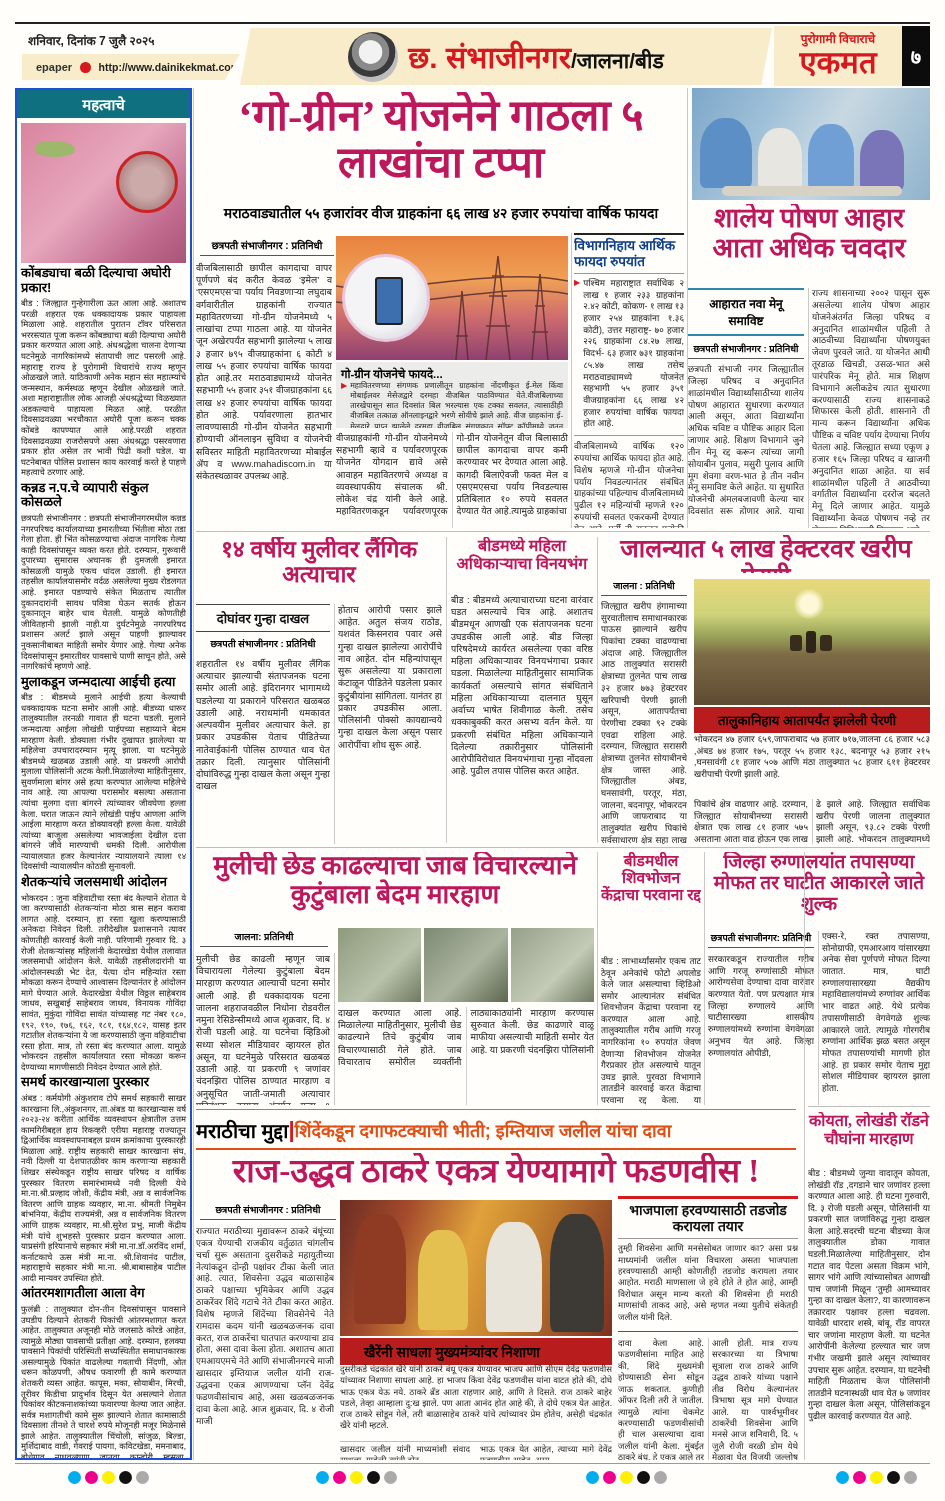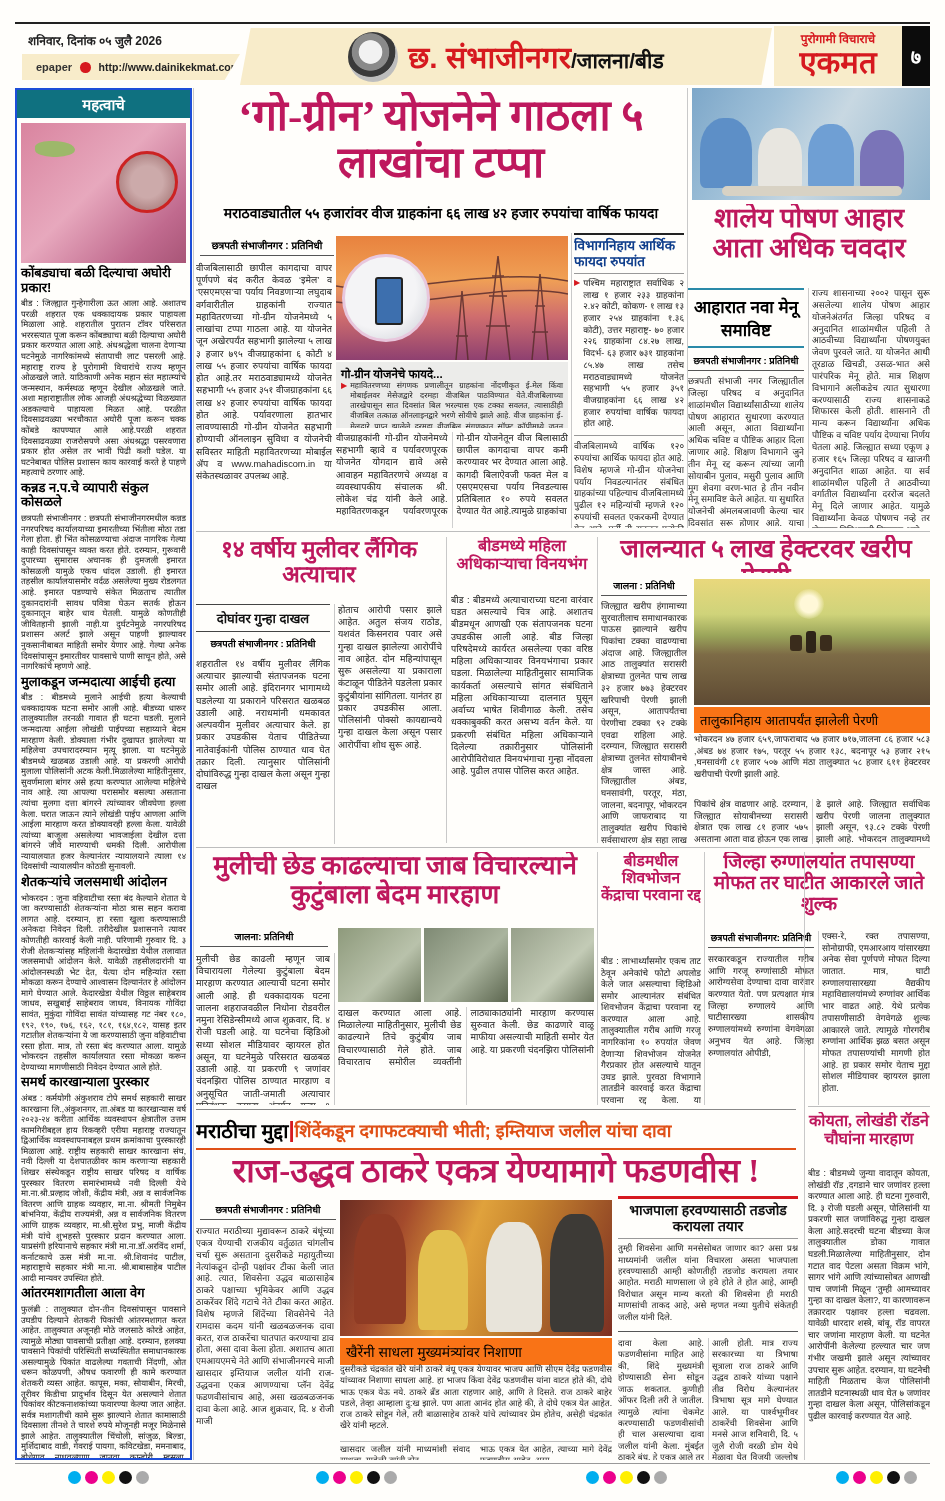--- a/index.html
+++ b/index.html
@@ -11,42 +11,42 @@
   .smalltext{font-size:8.5px;line-height:1.3;text-align:justify;color:#1c1c1c}
   .cols2{column-count:2;column-gap:9px;column-rule:1px solid #cfcfcf}
   .headline{font-weight:bold;color:#be185d;text-align:center;line-height:1.1;
             font-family:"Liberation Serif","DejaVu Serif",serif}
   .byline{font-weight:bold;font-size:10px;text-align:center;border-bottom:1px solid #555;
           padding-bottom:3px;color:#000}
   .subheadbar{font-weight:bold;font-size:12.5px;text-align:center;color:#000;
               border-top:2px solid #2a8aa8;border-bottom:2px solid #2a8aa8;padding:5px 2px}
   .vline{position:absolute;width:1px;background:#c9c9c9}
   .hline{position:absolute;height:1px;background:#bdbdbd}
-  .yellowbar{background:#f97316;font-weight:normal;font-size:13px;color:#000;
-             padding:4px 6px;overflow:hidden;white-space:nowrap}
+  .yellowbar{background:#b91c1c;font-weight:bold;font-size:13px;color:#000;
+             padding:4px 24px;overflow:hidden;white-space:nowrap}
   .capbox{background:#ececea;padding:4px 5px}
   
   .leftcol{position:absolute;left:15px;top:88px;width:177px;height:1372px;
            border:2px solid #1d4ed8;overflow:hidden;background:#fffefb}
   .leftcol h3{font-size:13px;line-height:1.12;margin:3px 4px 3px;color:#000}
   .leftcol p{font-size:8.4px;line-height:1.26;text-align:justify;margin:0 4px;color:#222}
   .impt-head{background:#0f7180;color:#fff;text-align:center;font-weight:bold;
              font-size:15px;padding:4px 0}
   
   .creamband{background:#f8ecca}
   .dotrow{position:absolute;display:flex;gap:4px}
   .dot{width:13px;height:13px;border-radius:50%}
 </style>
 </head>
 <body>
 
 <div class="page">
 
   <div class="hline" style="left:15px;top:22px;width:915px;height:2px;background:#222"></div>
-  <div class="abs" style="left:28px;top:32px;width:210px;height:18px;font-weight:bold;font-size:12px;color:#222">शनिवार, दिनांक ०५ जुलै 2026</div>
+  <div class="abs" style="left:28px;top:32px;width:210px;height:18px;font-weight:bold;font-size:12px;color:#222">शनिवार, दिनांक 7 जुलै २०२५</div>
   <div class="abs creamband" style="left:22px;top:54px;width:218px;height:26px;clip-path:polygon(0 0,100% 0,93% 100%,0 100%);display:flex;align-items:center;gap:8px;padding-left:14px">
     <span style="font-size:11px;font-weight:bold;color:#333">epaper</span>
     <span style="width:11px;height:11px;border-radius:50%;background:#d6191f;display:inline-block"></span>
     <span style="font-size:10.5px;font-weight:bold;color:#222">http://www.dainikekmat.com</span>
   </div>
   <div class="abs creamband" style="left:240px;top:28px;width:532px;height:57px;clip-path:polygon(2% 0,100% 0,98% 100%,0 100%);display:flex;align-items:center;justify-content:center;gap:10px">
     <span style="width:50px;height:50px;border-radius:50%;background:radial-gradient(circle at 45% 40%,#f2f2f2 0 28%,#8a8a8a 30% 45%,#3a3a3a 47% 60%,#bdbdbd 62% 100%);flex:0 0 auto"></span>
     <span style="white-space:nowrap">
       <span style="font-size:30px;font-weight:bold;color:#d6191f">छ. संभाजीनगर</span><span style="font-size:21px;font-weight:bold;color:#111">/जालना/बीड</span>
     </span>
@@ -118,21 +118,21 @@
 
   <div class="abs" style="left:692px;top:88px;width:238px;height:112px;background:linear-gradient(120deg,#7da7c9 0%,#9fc0d8 30%,#c8d8e2 55%,#8fb3cc 100%);position:absolute">
     <span style="position:absolute;left:8px;top:30px;width:52px;height:70px;background:#5d8fc7;border-radius:45% 45% 10% 10%"></span>
     <span style="position:absolute;left:66px;top:40px;width:44px;height:62px;background:#e8e6e0;border-radius:45% 45% 10% 10%"></span>
     <span style="position:absolute;left:116px;top:36px;width:46px;height:66px;background:#6f9fd4;border-radius:45% 45% 10% 10%"></span>
     <span style="position:absolute;left:168px;top:42px;width:44px;height:60px;background:#7a74b8;border-radius:45% 45% 10% 10%"></span>
     <span style="position:absolute;left:30px;bottom:4px;width:180px;height:10px;background:#d8d2c4;border-radius:5px"></span>
   </div>
   <div class="abs headline" style="left:688px;top:204px;width:242px;height:78px;font-size:27px">शालेय पोषण आहार आता अधिक चवदार</div>
   <div class="abs" style="left:688px;top:288px;width:116px;height:240px">
-    <div class="subheadbar" style="font-size:17px">आहारात नवा मेनू समाविष्ट</div>
+    <div class="subheadbar" style="font-size:12px">आहारात नवा मेनू समाविष्ट</div>
     <div class="byline" style="margin-top:6px;font-size:9.5px">छत्रपती संभाजीनगर : प्रतिनिधी</div>
     <div class="bodytext" style="margin-top:5px;font-size:8.9px;height:150px;overflow:hidden">छत्रपती संभाजी नगर जिल्ह्यातील जिल्हा परिषद व अनुदानित शाळांमधील विद्यार्थ्यांसाठीच्या शालेय पोषण आहारात सुधारणा करण्यात आली असून, आता विद्यार्थ्यांना अधिक चविष्ट व पौष्टिक आहार दिला जाणार आहे. शिक्षण विभागाने जुने तीन मेनू रद्द करून त्यांच्या जागी सोयाबीन पुलाव, मसुरी पुलाव आणि मूग शेवगा वरण-भात हे तीन नवीन मेनू समाविष्ट केले आहेत. या सुधारित योजनेची अंमलबजावणी केल्या चार दिवसांत सुरू होणार आहे. याचा फायदा जिल्ह्यातील सुमारे ४ लाख ६५ हजार विद्यार्थ्यांना होणार आहे.</div>
   </div>
   <div class="abs bodytext" style="left:812px;top:288px;width:118px;height:240px;font-size:8.9px">राज्य शासनाच्या २००२ पासून सुरू असलेल्या शालेय पोषण आहार योजनेअंतर्गत जिल्हा परिषद व अनुदानित शाळांमधील पहिली ते आठवीच्या विद्यार्थ्यांना पोषणयुक्त जेवण पुरवले जाते. या योजनेत आधी तूरडाळ खिचडी, उसळ-भात असे पारंपरिक मेनू होते. मात्र शिक्षण विभागाने अलीकडेच त्यात सुधारणा करण्यासाठी राज्य शासनाकडे शिफारस केली होती. शासनाने ती मान्य करून विद्यार्थ्यांना अधिक पौष्टिक व चविष्ट पर्याय देण्याचा निर्णय घेतला आहे. जिल्ह्यात सध्या एकूण ३ हजार १६५ जिल्हा परिषद व खाजगी अनुदानित शाळा आहेत. या सर्व शाळांमधील पहिली ते आठवीच्या वर्गातील विद्यार्थ्यांना दररोज बदलते मेनू दिले जाणार आहेत. यामुळे विद्यार्थ्यांना केवळ पोषणच नव्हे तर जेवणात विविधताही मिळणार आहे.</div>
   <div class="vline" style="left:808px;top:288px;height:240px"></div>
 
   <div class="hline" style="left:196px;top:531px;width:734px"></div>
 
   <div class="abs headline" style="left:196px;top:537px;width:246px;height:62px;font-size:23px">१४ वर्षीय मुलीवर लैंगिक अत्याचार</div>
   <div class="abs" style="left:196px;top:604px;width:134px;height:240px">

